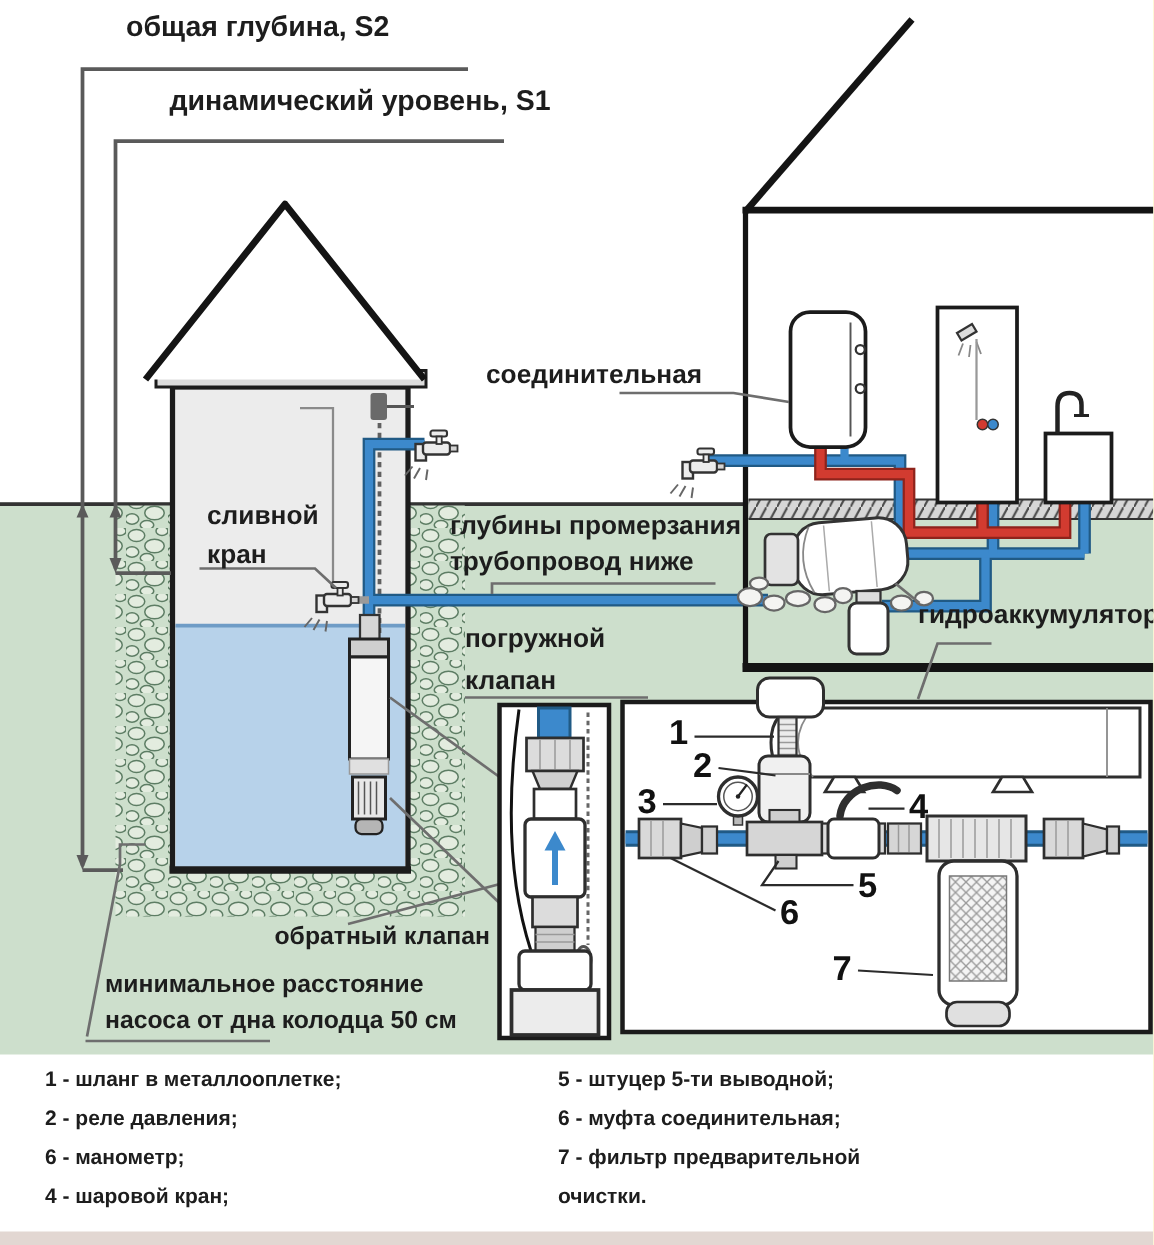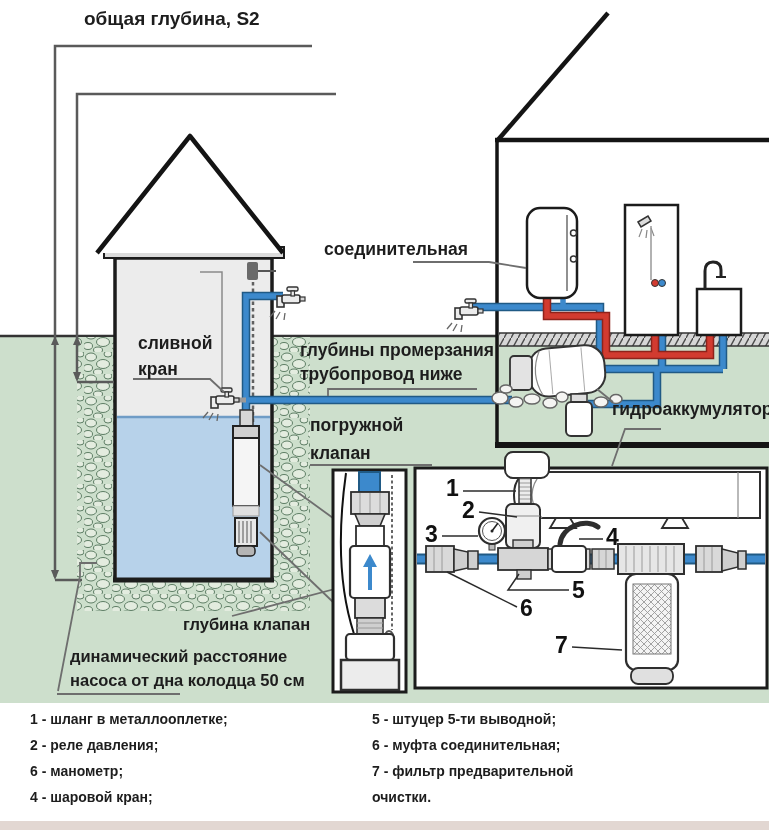--- a/index.html
+++ b/index.html
@@ -359,37 +359,38 @@
       <polyline points="569,590 508,590 519,574"></polyline>
       <line x1="517" y1="607" x2="447" y2="572"></line>
       <line x1="572" y1="647" x2="622" y2="650"></line>
     </g>
   </g>
 
   <rect x="0" y="821" width="769" height="9" fill="#e2d7d2"></rect>
 </svg>
 
 <div class="lbl fs19" style="left:84px;top:8px">общая глубина, S2</div>
+<div class="lbl fs19" style="left:113px;top:57px">динамический уровень, S1</div>
 <div class="lbl fs17" style="left:324px;top:237px">соединительная</div>
 <div class="lbl fs17" style="left:138px;top:330px;line-height:26px">
   <span>сливной</span>
   <span>кран</span>
 </div>
 <div class="lbl fs17" style="left:300px;top:338px">
   <span>глубины промерзания</span>
   <span>трубопровод ниже</span>
 </div>
 <div class="lbl fs17" style="left:310px;top:411px;line-height:28px">
   <span>погружной</span>
   <span>клапан</span>
 </div>
 <div class="lbl fs17" style="left:612px;top:397px">гидроаккумулятор</div>
-<div class="lbl fs16" style="left:183px;top:612px">глубина клапан</div>
+<div class="lbl fs16" style="left:183px;top:612px">обратный клапан</div>
 <div class="lbl fs16" style="left:70px;top:644px">
-  <span>динамический расстояние</span>
+  <span>минимальное расстояние</span>
   <span>насоса от дна колодца 50 см</span>
 </div>
 
 <div class="num" style="left:446px;top:477px">1</div>
 <div class="num" style="left:462px;top:499px">2</div>
 <div class="num" style="left:425px;top:523px">3</div>
 <div class="num" style="left:606px;top:526px">4</div>
 <div class="num" style="left:572px;top:579px">5</div>
 <div class="num" style="left:520px;top:597px">6</div>
 <div class="num" style="left:555px;top:634px">7</div>

